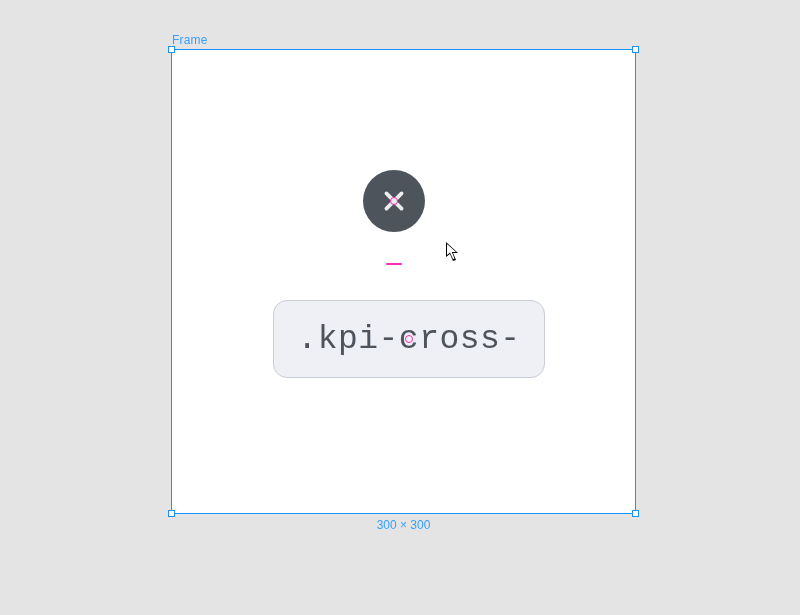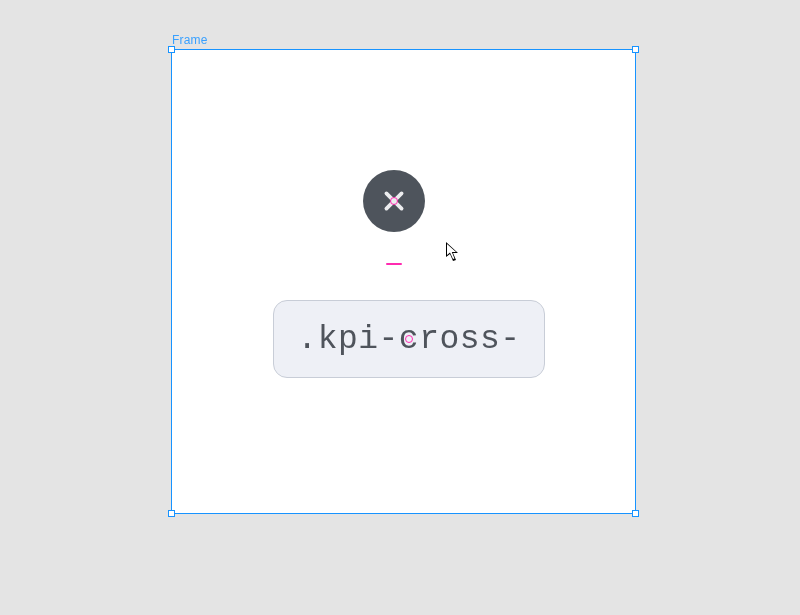--- a/index.html
+++ b/index.html
@@ -89,20 +89,21 @@
 
   <div class="frame-label">Frame</div>
 
   <div class="frame"></div>
 
   <div class="handle h-tl"></div>
   <div class="handle h-tr"></div>
   <div class="handle h-bl"></div>
   <div class="handle h-br"></div>
 
+  <div class="dim-label">300 × 300</div>
 
   <div class="cross-badge">
     <svg viewBox="0 0 24 24">
       <line x1="5" y1="5" x2="19" y2="19" stroke="#ecedef" stroke-width="3.5" stroke-linecap="round"></line>
       <line x1="19" y1="5" x2="5" y2="19" stroke="#ecedef" stroke-width="3.5" stroke-linecap="round"></line>
     </svg>
   </div>
   <div class="pink-ring badge"></div>
 
   <div class="pink-dash"></div>

